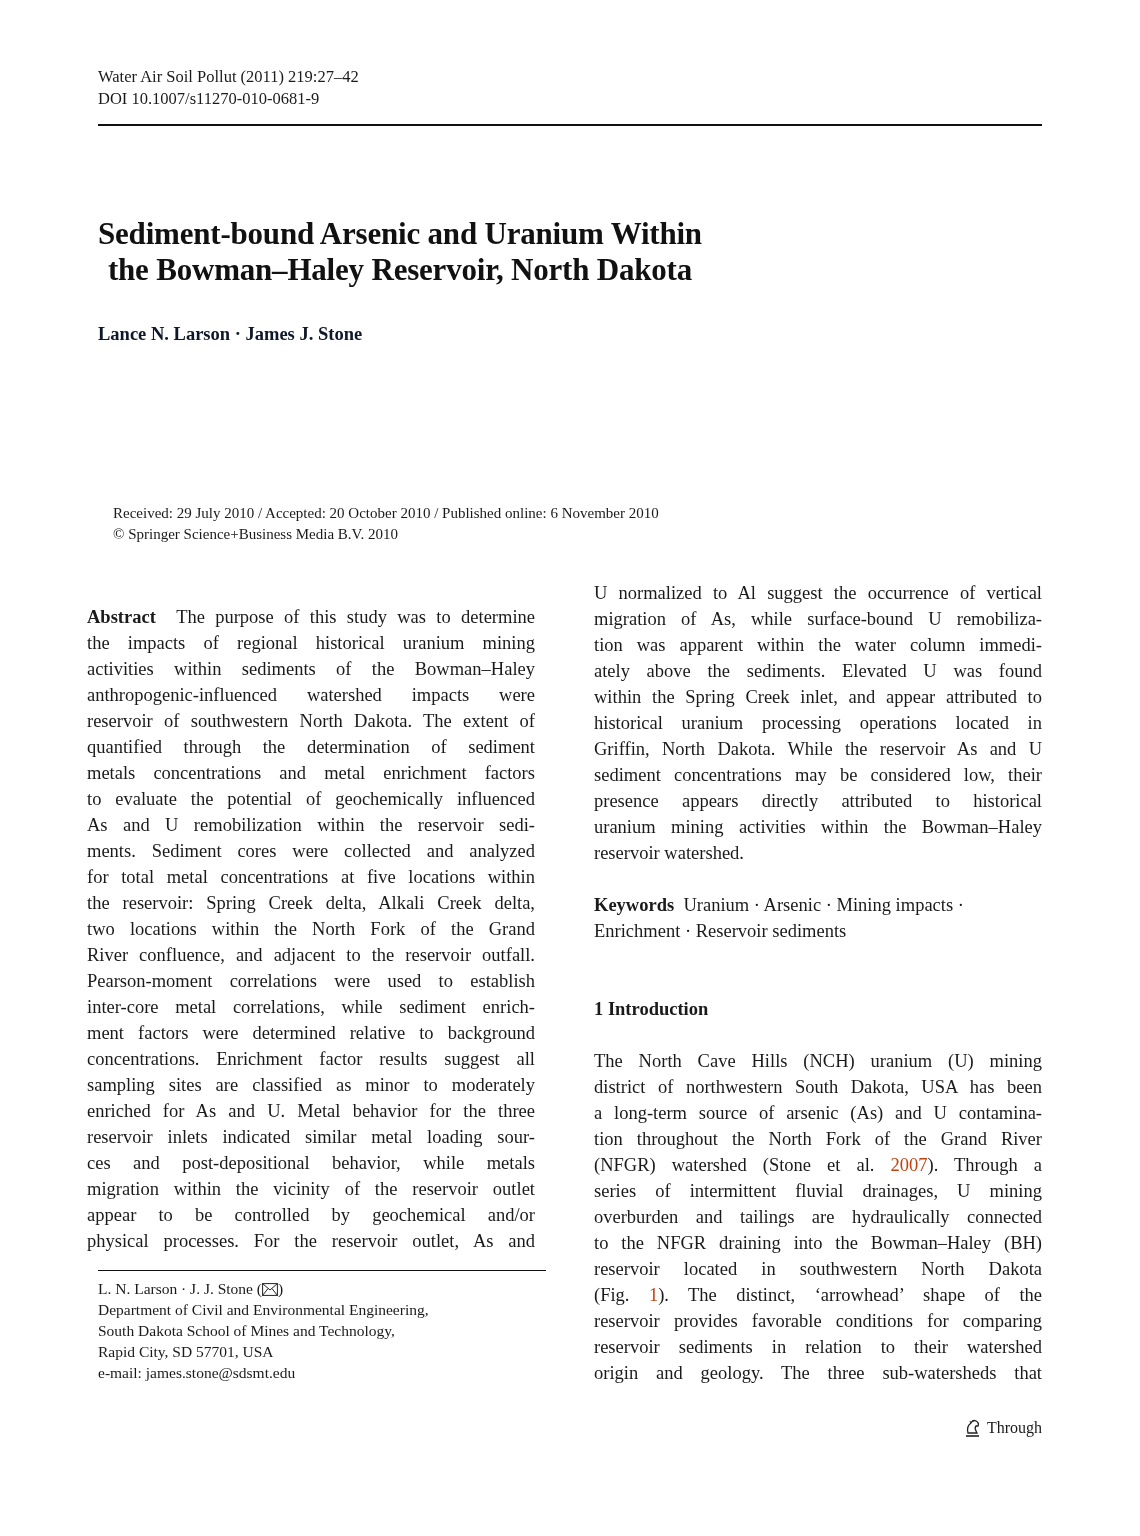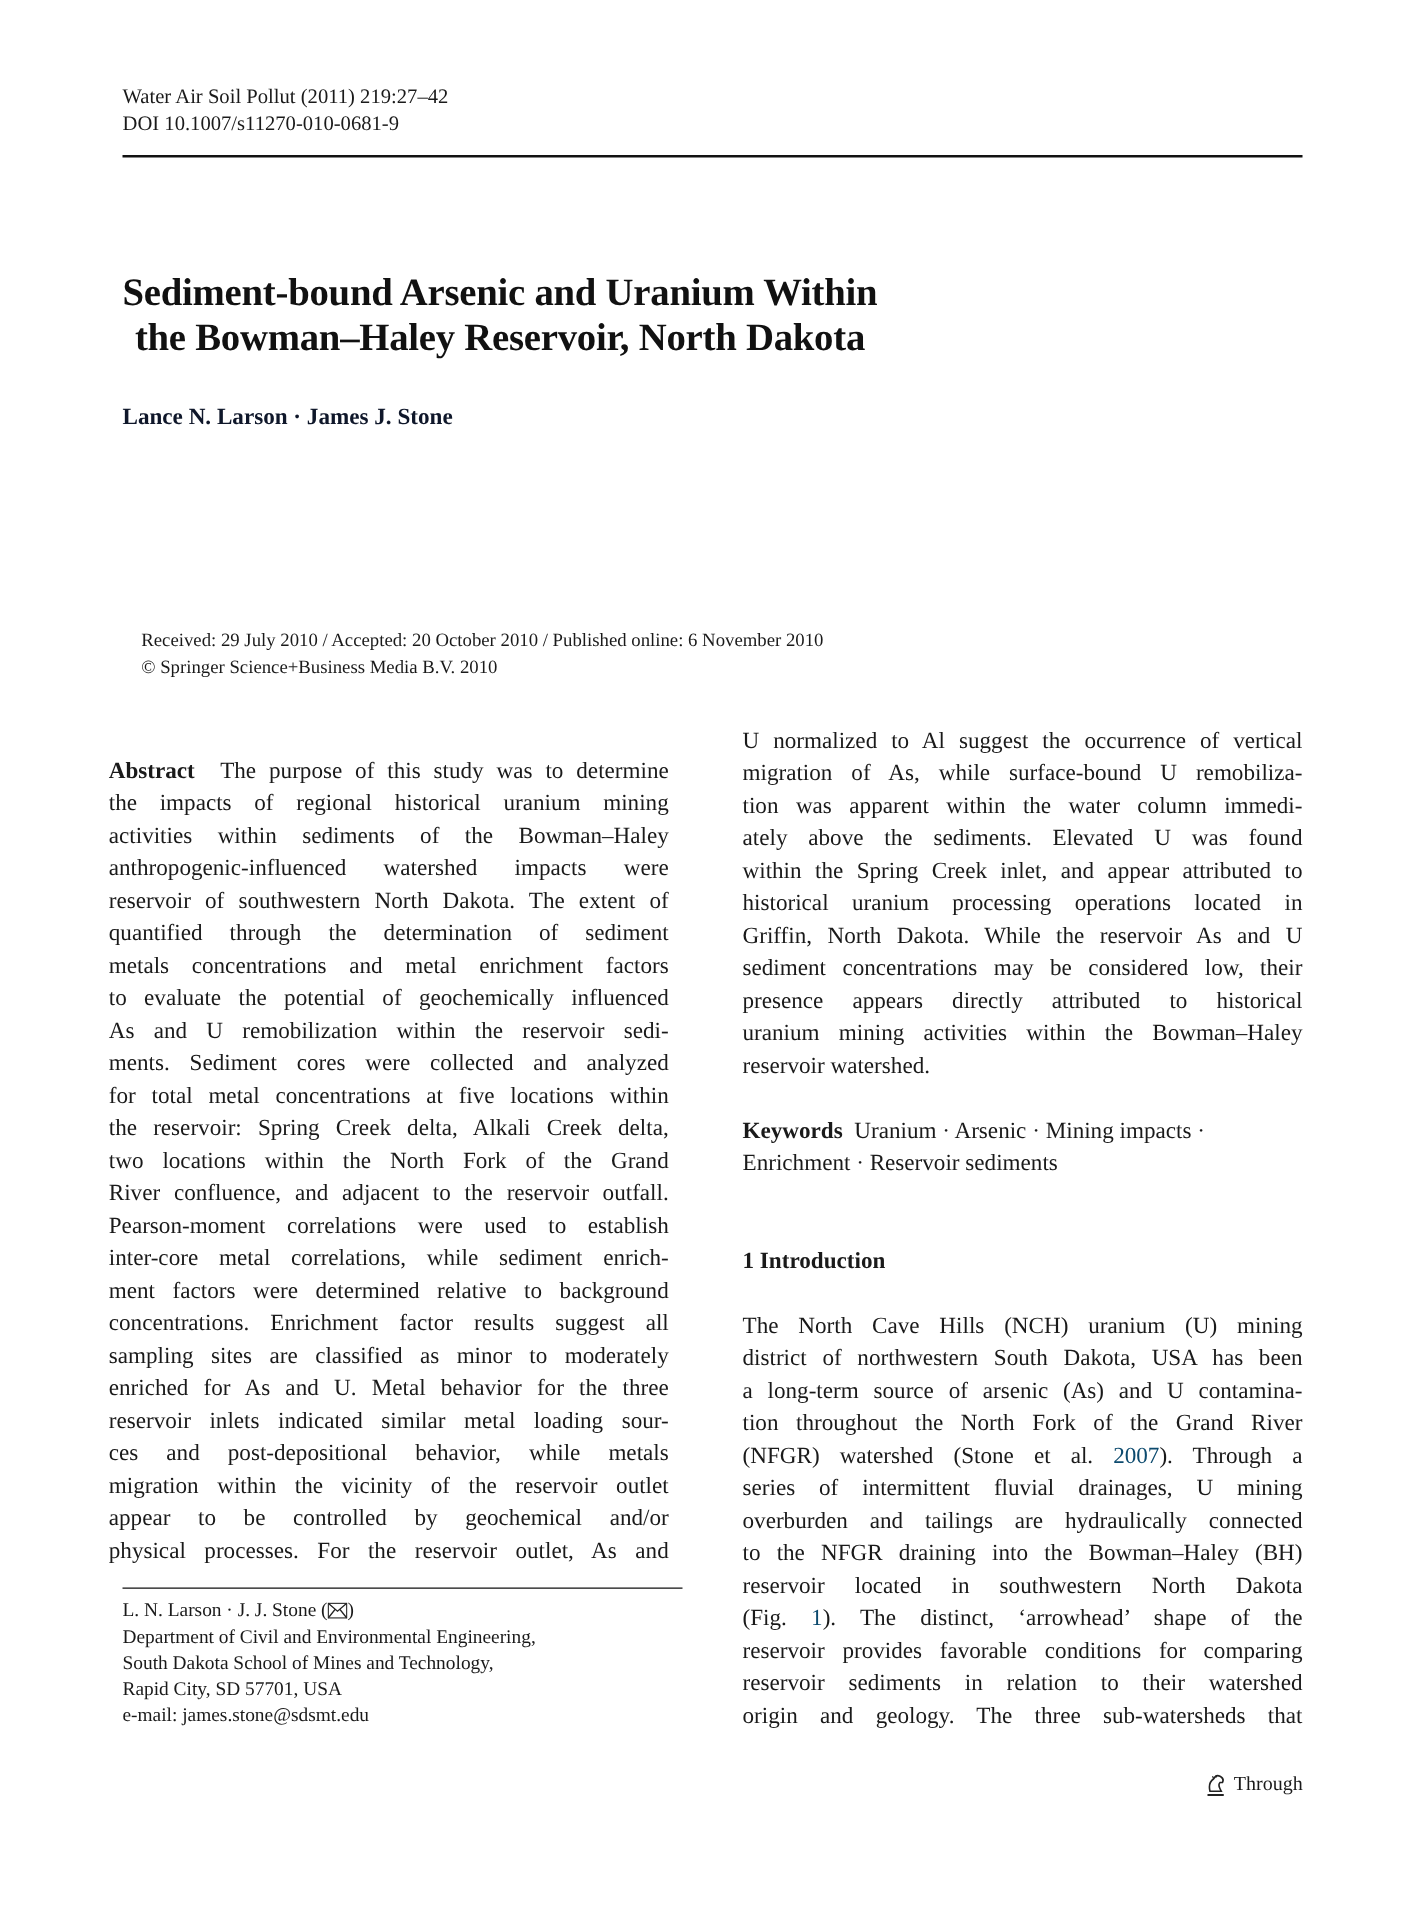--- a/index.html
+++ b/index.html
@@ -13,21 +13,21 @@
     .title div { white-space: nowrap; text-align: center; }
     .authors { position: absolute; left: 98px; top: 324px; font-size: 18.5px; font-weight: bold; color: #0f172a; }
     .dates { position: absolute; left: 113px; top: 503px; font-size: 15px; line-height: 21px; }
     .col { position: absolute; width: 448px; font-size: 18.5px; line-height: 26px; }
     .col-left { left: 87px; top: 580px; margin-top: 24px; }
     .col-right { left: 594px; top: 580px; }
     .ln { display: block; text-align: justify; text-align-last: justify; white-space: nowrap; height: 26px; overflow: visible; }
     .ln.last { text-align-last: left; }
     .ln .w { white-space: normal; }
     .bold { font-weight: bold; }
-    .link { color: #0c4a6e; }
+    .link { color: #c2410c; }
     .section-heading { font-weight: bold; font-size: 18.5px; }
     .footnote-rule { position: absolute; left: 98px; top: 1270px; width: 448px; height: 1px; background: #111; }
     .footnote { position: absolute; left: 98px; top: 1278px; font-size: 15.5px; line-height: 21px; }
     .footnote div { white-space: nowrap; }
     .publisher { position: absolute; left: 962px; top: 1418px; display: flex; align-items: center; font-size: 16px; }
     .publisher svg { margin-right: 5px; }
     .envelope { display: inline-block; vertical-align: -2px; }
   </style>
 </head>
 <body>

